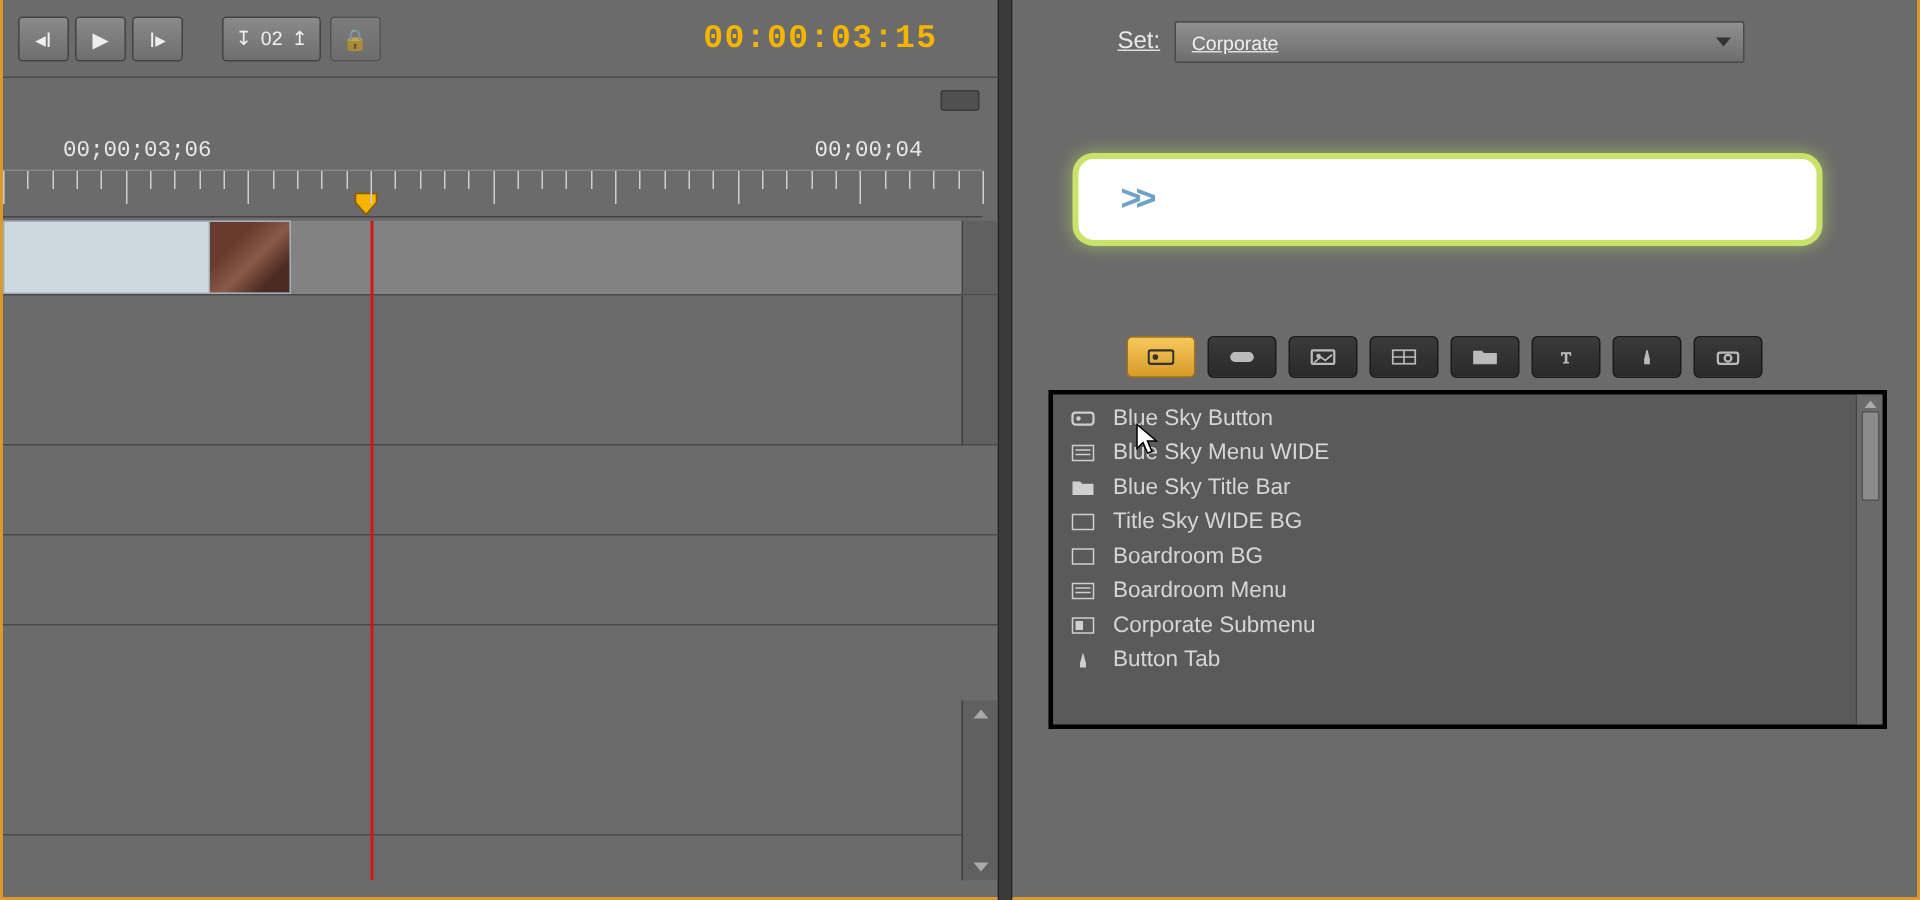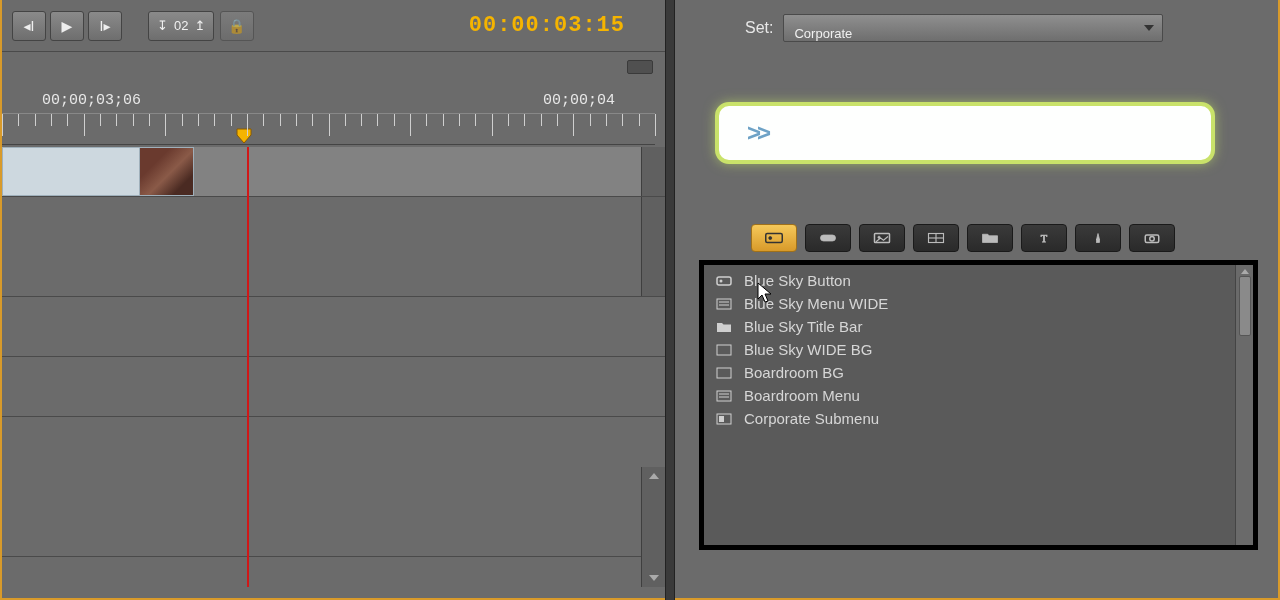--- a/index.html
+++ b/index.html
@@ -176,30 +176,31 @@
   .corner-scroll .arrow.up { border-bottom: 6px solid #aaa; }
   .corner-scroll .arrow.down { border-top: 6px solid #aaa; }
 
   
   .set-row {
     display: flex;
     align-items: center;
     gap: 10px;
     margin-top: 6px;
     margin-left: 50px;
+    text-decoration: underline;
   }
   .set-row label { color: #e8e8e8; font-size: 16px; }
   .dropdown {
     flex: 1;
     max-width: 380px;
     height: 28px;
     background: linear-gradient(#8f8f8f,#6e6e6e);
     border: 1px solid #4a4a4a;
     border-radius: 2px;
-    display: flex; align-items: flex-end;
+    display: flex; align-items: center;
     padding: 0 10px;
     color: #f0f0f0;
     position: relative;
   }
   .dropdown .dd-arrow {
     position: absolute; right: 8px; top: 50%; transform: translateY(-50%);
     width: 0;height: 0;
     border-left: 5px solid transparent;
     border-right: 5px solid transparent;
     border-top: 6px solid #333;
@@ -247,22 +248,22 @@
   .fbtn.active {
     background: linear-gradient(#f6c95a,#d89a2a);
     border-color: #a0711a;
   }
   .fbtn svg { fill: #bbb; stroke: #bbb; }
   .fbtn.active svg { fill: #333; stroke: #333; }
 
   .lib-list {
     margin: 8px 0 0 4px;
     background: #5a5a5a;
-    border: 5px solid #000000;
-    height: 290px;
+    border: 3px solid #000000;
+    height: 226px;
     overflow: hidden;
     position: relative;
     display: flex;
   }
   .lib-list ul { list-style: none; flex: 1; padding: 4px 0; }
   .lib-list li {
     display: flex; align-items: center;
     gap: 10px;
     padding: 3px 10px;
     color: #d6d6d6;
@@ -512,21 +513,21 @@
             </svg>
           </span>
           <span>Blue Sky Title Bar</span>
         </li>
         <li>
           <span class="licon">
             <svg width="16" height="12">
               <rect x="1" y="1" width="14" height="10" fill="none" stroke="#cfcfcf"></rect>
             </svg>
           </span>
-          <span>Blue Sky WIDE BG</span>
+          <span>Title Sky WIDE BG</span>
         </li>
         <li>
           <span class="licon">
             <svg width="16" height="12">
               <rect x="1" y="1" width="14" height="10" fill="none" stroke="#cfcfcf"></rect>
             </svg>
           </span>
           <span>Boardroom BG</span>
         </li>
         <li>
@@ -540,20 +541,29 @@
           <span>Boardroom Menu</span>
         </li>
         <li>
           <span class="licon">
             <svg width="16" height="12">
               <rect x="1" y="1" width="14" height="10" fill="none" stroke="#cfcfcf"></rect>
               <rect x="3" y="3" width="5" height="6" fill="#cfcfcf"></rect>
             </svg>
           </span>
           <span>Corporate Submenu</span>
+        </li>
+        <li>
+          <span class="licon">
+            <svg width="16" height="12">
+              <path d="M8 1 L10 8 L6 8 Z" fill="#cfcfcf"></path>
+              <rect x="6" y="8" width="4" height="3" fill="#cfcfcf"></rect>
+            </svg>
+          </span>
+          <span>Button Tab</span>
         </li>
       </ul>
     <div class="lib-scroll">
       <div style="width:0;height:0;border-left:4px solid transparent;border-right:4px solid transparent;border-bottom:5px solid #aaa"></div>
       <div class="thumb"></div>
     </div>
   </div>
 
 </div>
 

